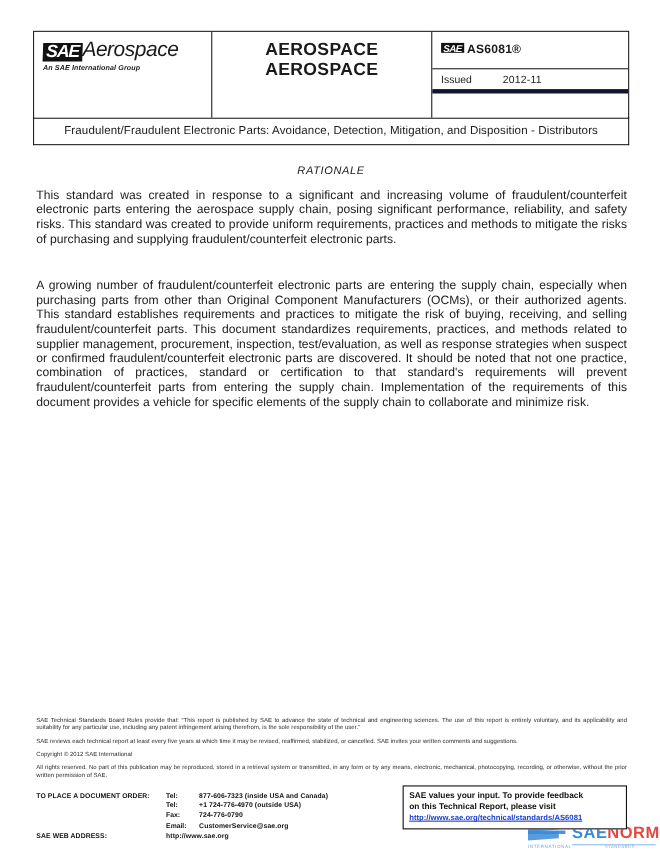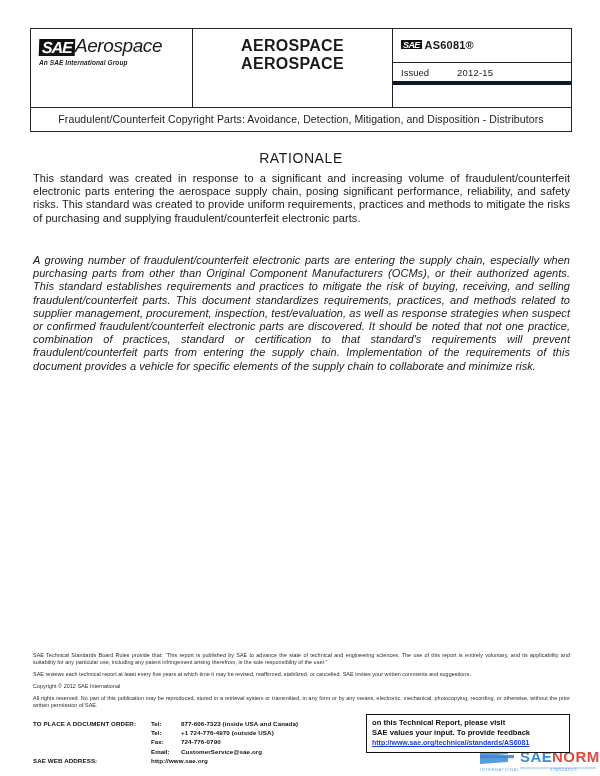--- a/index.html
+++ b/index.html
@@ -144,37 +144,38 @@
     font-size: 10.5px;
     letter-spacing: .1px;
   }
 
   
   .section-heading {
     position: absolute;
     left: 30px;
     width: 542px;
     text-align: center;
-    font-size: 14px;
+    font-size: 10px;
     letter-spacing: .6px;
+    font-style: italic;
   }
   .body-para {
     position: absolute;
     left: 33px;
     width: 537px;
     font-size: 11px;
     line-height: 13.2px;
     text-align: justify;
     letter-spacing: .05px;
   }
 
   #rationale-heading { top: 150px; }
   #rationale-text    { top: 172px; }
   #foreword-heading  { top: 232px; }
-  #foreword-text     { top: 254px; font-style: italic; }
+  #foreword-text     { top: 254px; }
 
   
   .footer {
     position: absolute;
     left: 33px;
     top: 652px;
     width: 537px;
   }
   .footer p {
     margin: 0 0 6px 0;
@@ -262,29 +263,29 @@
         <div class="hdr-title">AEROSPACE</div>
       </div>
 
       <div class="hdr-right">
         <div class="hdr-docnum">
           <span class="sae-mark-sm">SAE</span>
           <span>AS6081®</span>
         </div>
         <div class="hdr-issued">
           <span class="lbl">Issued</span>
-          <span class="val">2012-15</span>
+          <span class="val">2012-11</span>
         </div>
         <div class="hdr-blank"></div>
       </div>
 
     </div>
   </div>
 
-  <div class="title-strip">Fraudulent/Counterfeit Copyright Parts: Avoidance, Detection, Mitigation, and Disposition - Distributors</div>
+  <div class="title-strip">Fraudulent/Fraudulent Electronic Parts: Avoidance, Detection, Mitigation, and Disposition - Distributors</div>
 
   <div class="section-heading" id="rationale-heading">RATIONALE</div>
   <div class="body-para" id="rationale-text">This standard was created in response to a significant and increasing volume of fraudulent/counterfeit electronic parts entering the aerospace supply chain, posing significant performance, reliability, and safety risks. This standard was created to provide uniform requirements, practices and methods to mitigate the risks of purchasing and supplying fraudulent/counterfeit electronic parts.</div>
 
   <div class="body-para" id="foreword-text">A growing number of fraudulent/counterfeit electronic parts are entering the supply chain, especially when purchasing parts from other than Original Component Manufacturers (OCMs), or their authorized agents. This standard establishes requirements and practices to mitigate the risk of buying, receiving, and selling fraudulent/counterfeit parts. This document standardizes requirements, practices, and methods related to supplier management, procurement, inspection, test/evaluation, as well as response strategies when suspect or confirmed fraudulent/counterfeit electronic parts are discovered. It should be noted that not one practice, combination of practices, standard or certification to that standard's requirements will prevent fraudulent/counterfeit parts from entering the supply chain. Implementation of the requirements of this document provides a vehicle for specific elements of the supply chain to collaborate and minimize risk.</div>
 
   <div class="footer">
     <p class="tight">SAE Technical Standards Board Rules provide that: “This report is published by SAE to advance the state of technical and engineering sciences. The use of this report is entirely voluntary, and its applicability and suitability for any particular use, including any patent infringement arising therefrom, is the sole responsibility of the user.”</p>
     <p class="tight">SAE reviews each technical report at least every five years at which time it may be revised, reaffirmed, stabilized, or cancelled. SAE invites your written comments and suggestions.</p>
     <p class="tight">Copyright © 2012 SAE International</p>
@@ -312,22 +313,22 @@
       <span class="order-key">Email:</span>
       <span class="order-val">CustomerService@sae.org</span>
     </div>
     <div class="order-row">
       <span class="order-label">SAE WEB ADDRESS:</span>
       <span class="order-val">http://www.sae.org</span>
     </div>
   </div>
 
   <div class="feedback-box">
+    <div>SAE values your input. To provide feedback</div>
     <div>on this Technical Report, please visit</div>
-    <div>SAE values your input. To provide feedback</div>
     <a href="#">http://www.sae.org/technical/standards/AS6081</a>
   </div>
 
   <div class="watermark">
     <svg viewBox="0 0 122 38" width="122" height="38">
       <g>
         <path d="M2 14 L30 10 L30 16 L10 18 L30 18 L30 24 L2 26 Z" fill="#2b7fd4" opacity="0.85"></path>
         <rect x="2" y="17" width="34" height="3.2" fill="#2b7fd4" opacity="0.9"></rect>
         <text x="2" y="33" font-family="Liberation Sans, sans-serif" font-size="4.2" fill="#2b7fd4" opacity="0.75" letter-spacing="0.5">INTERNATIONAL</text>
       </g>

